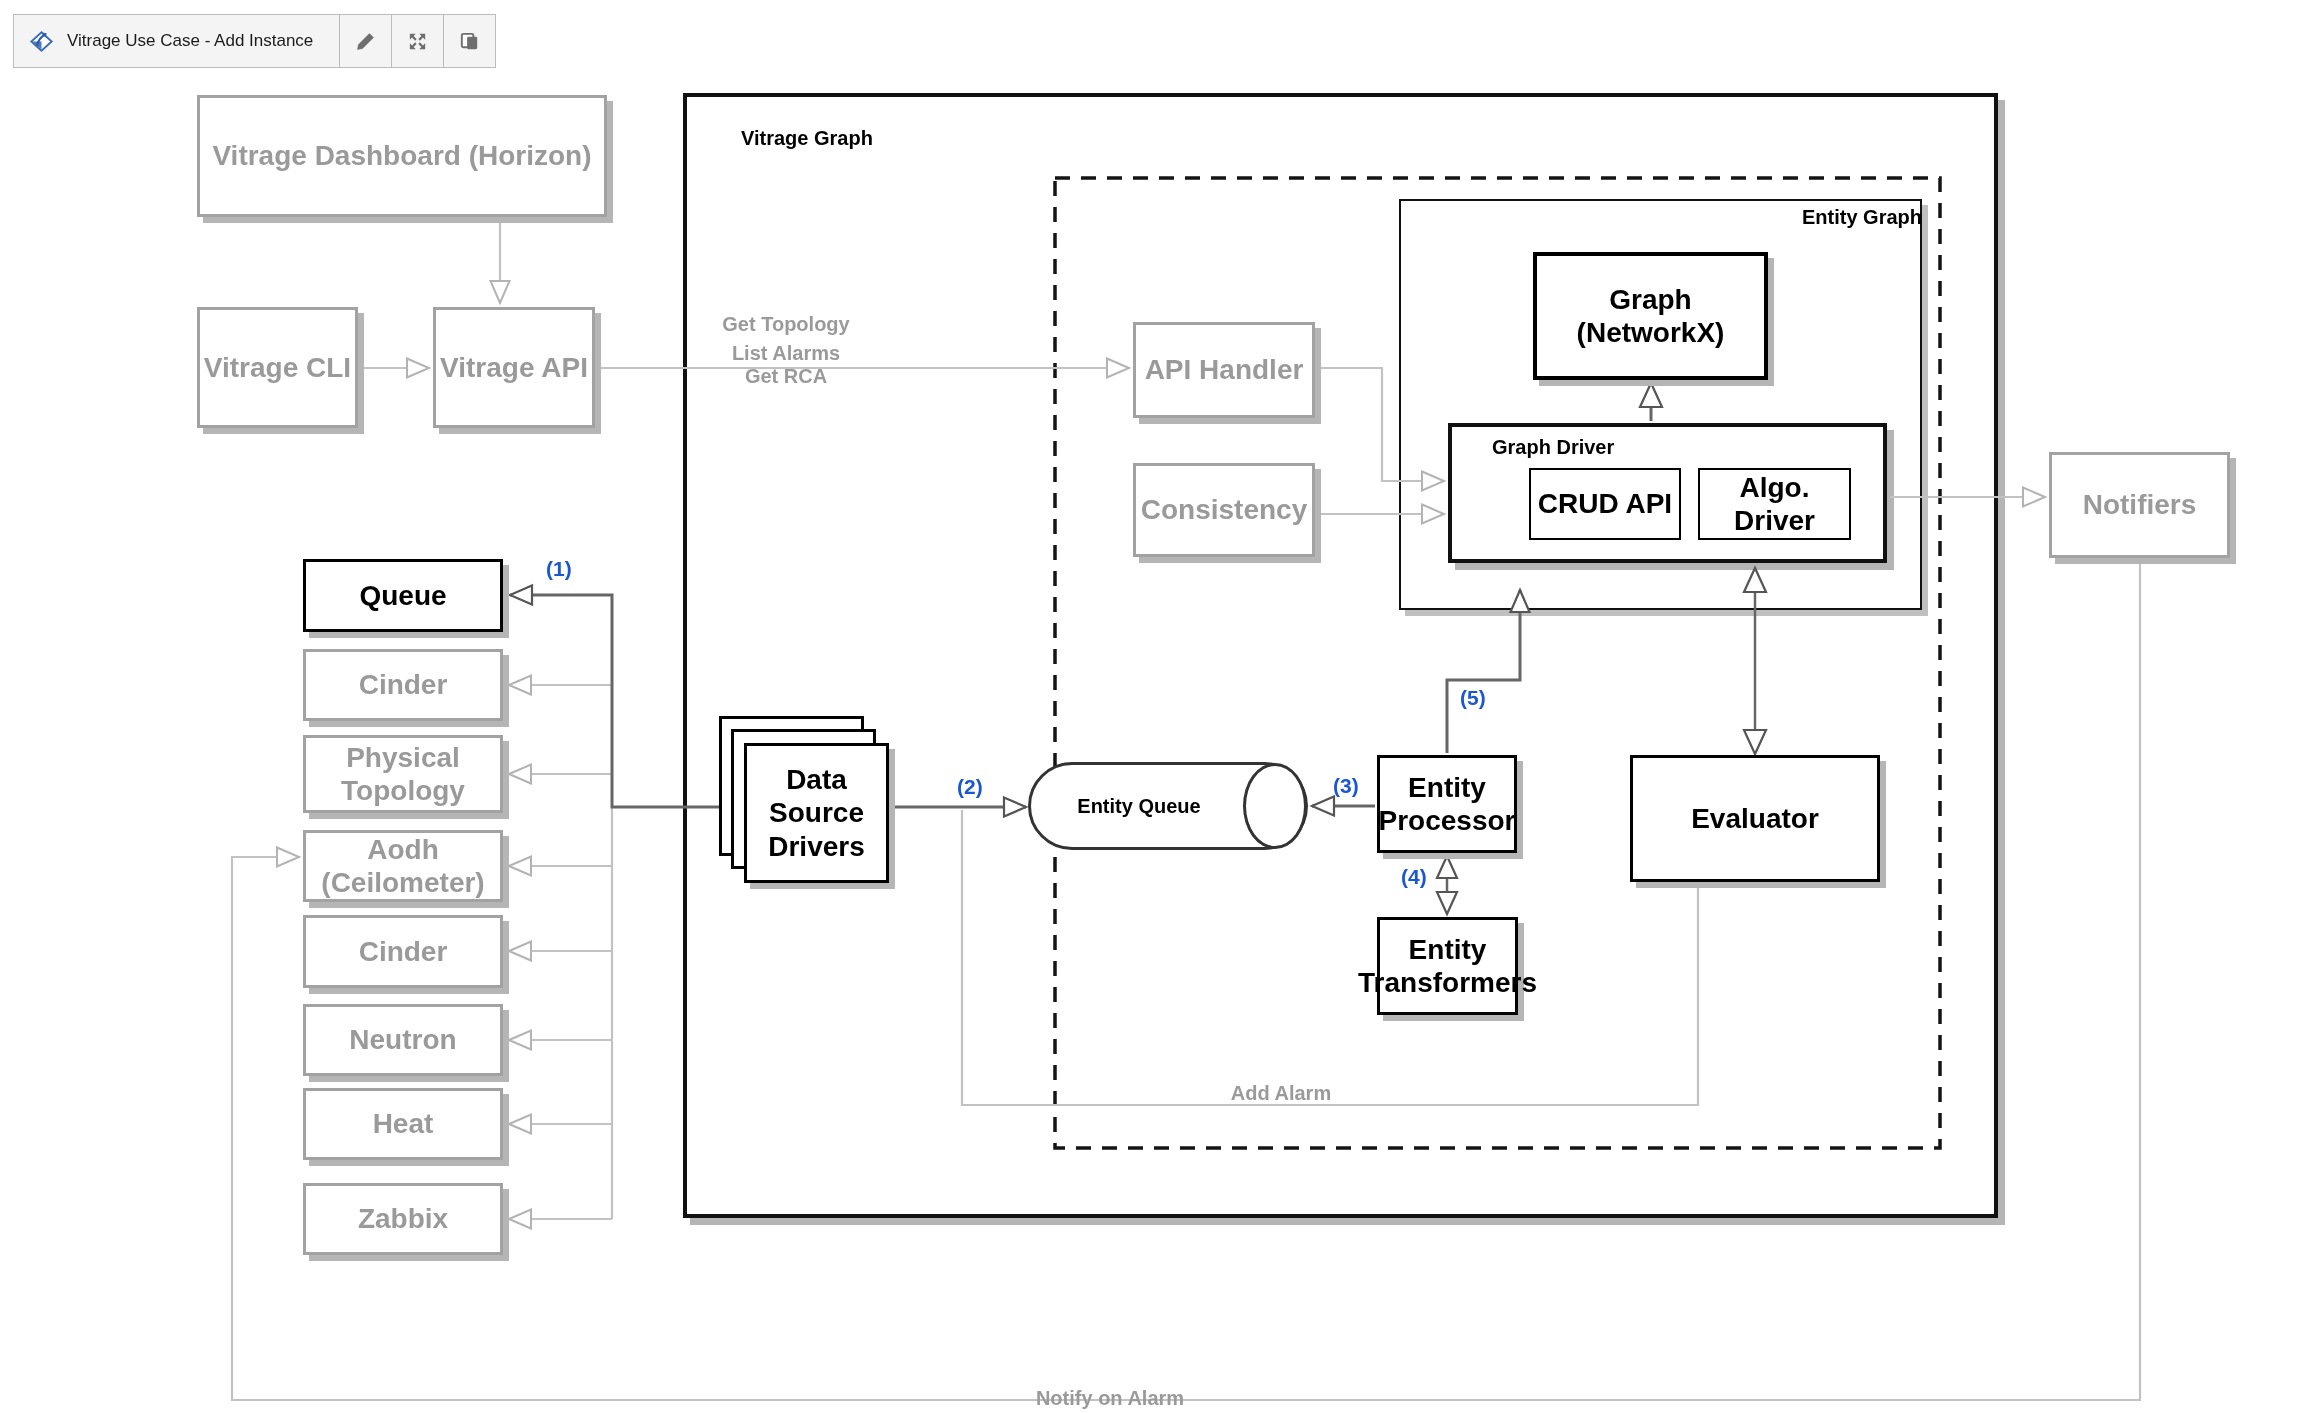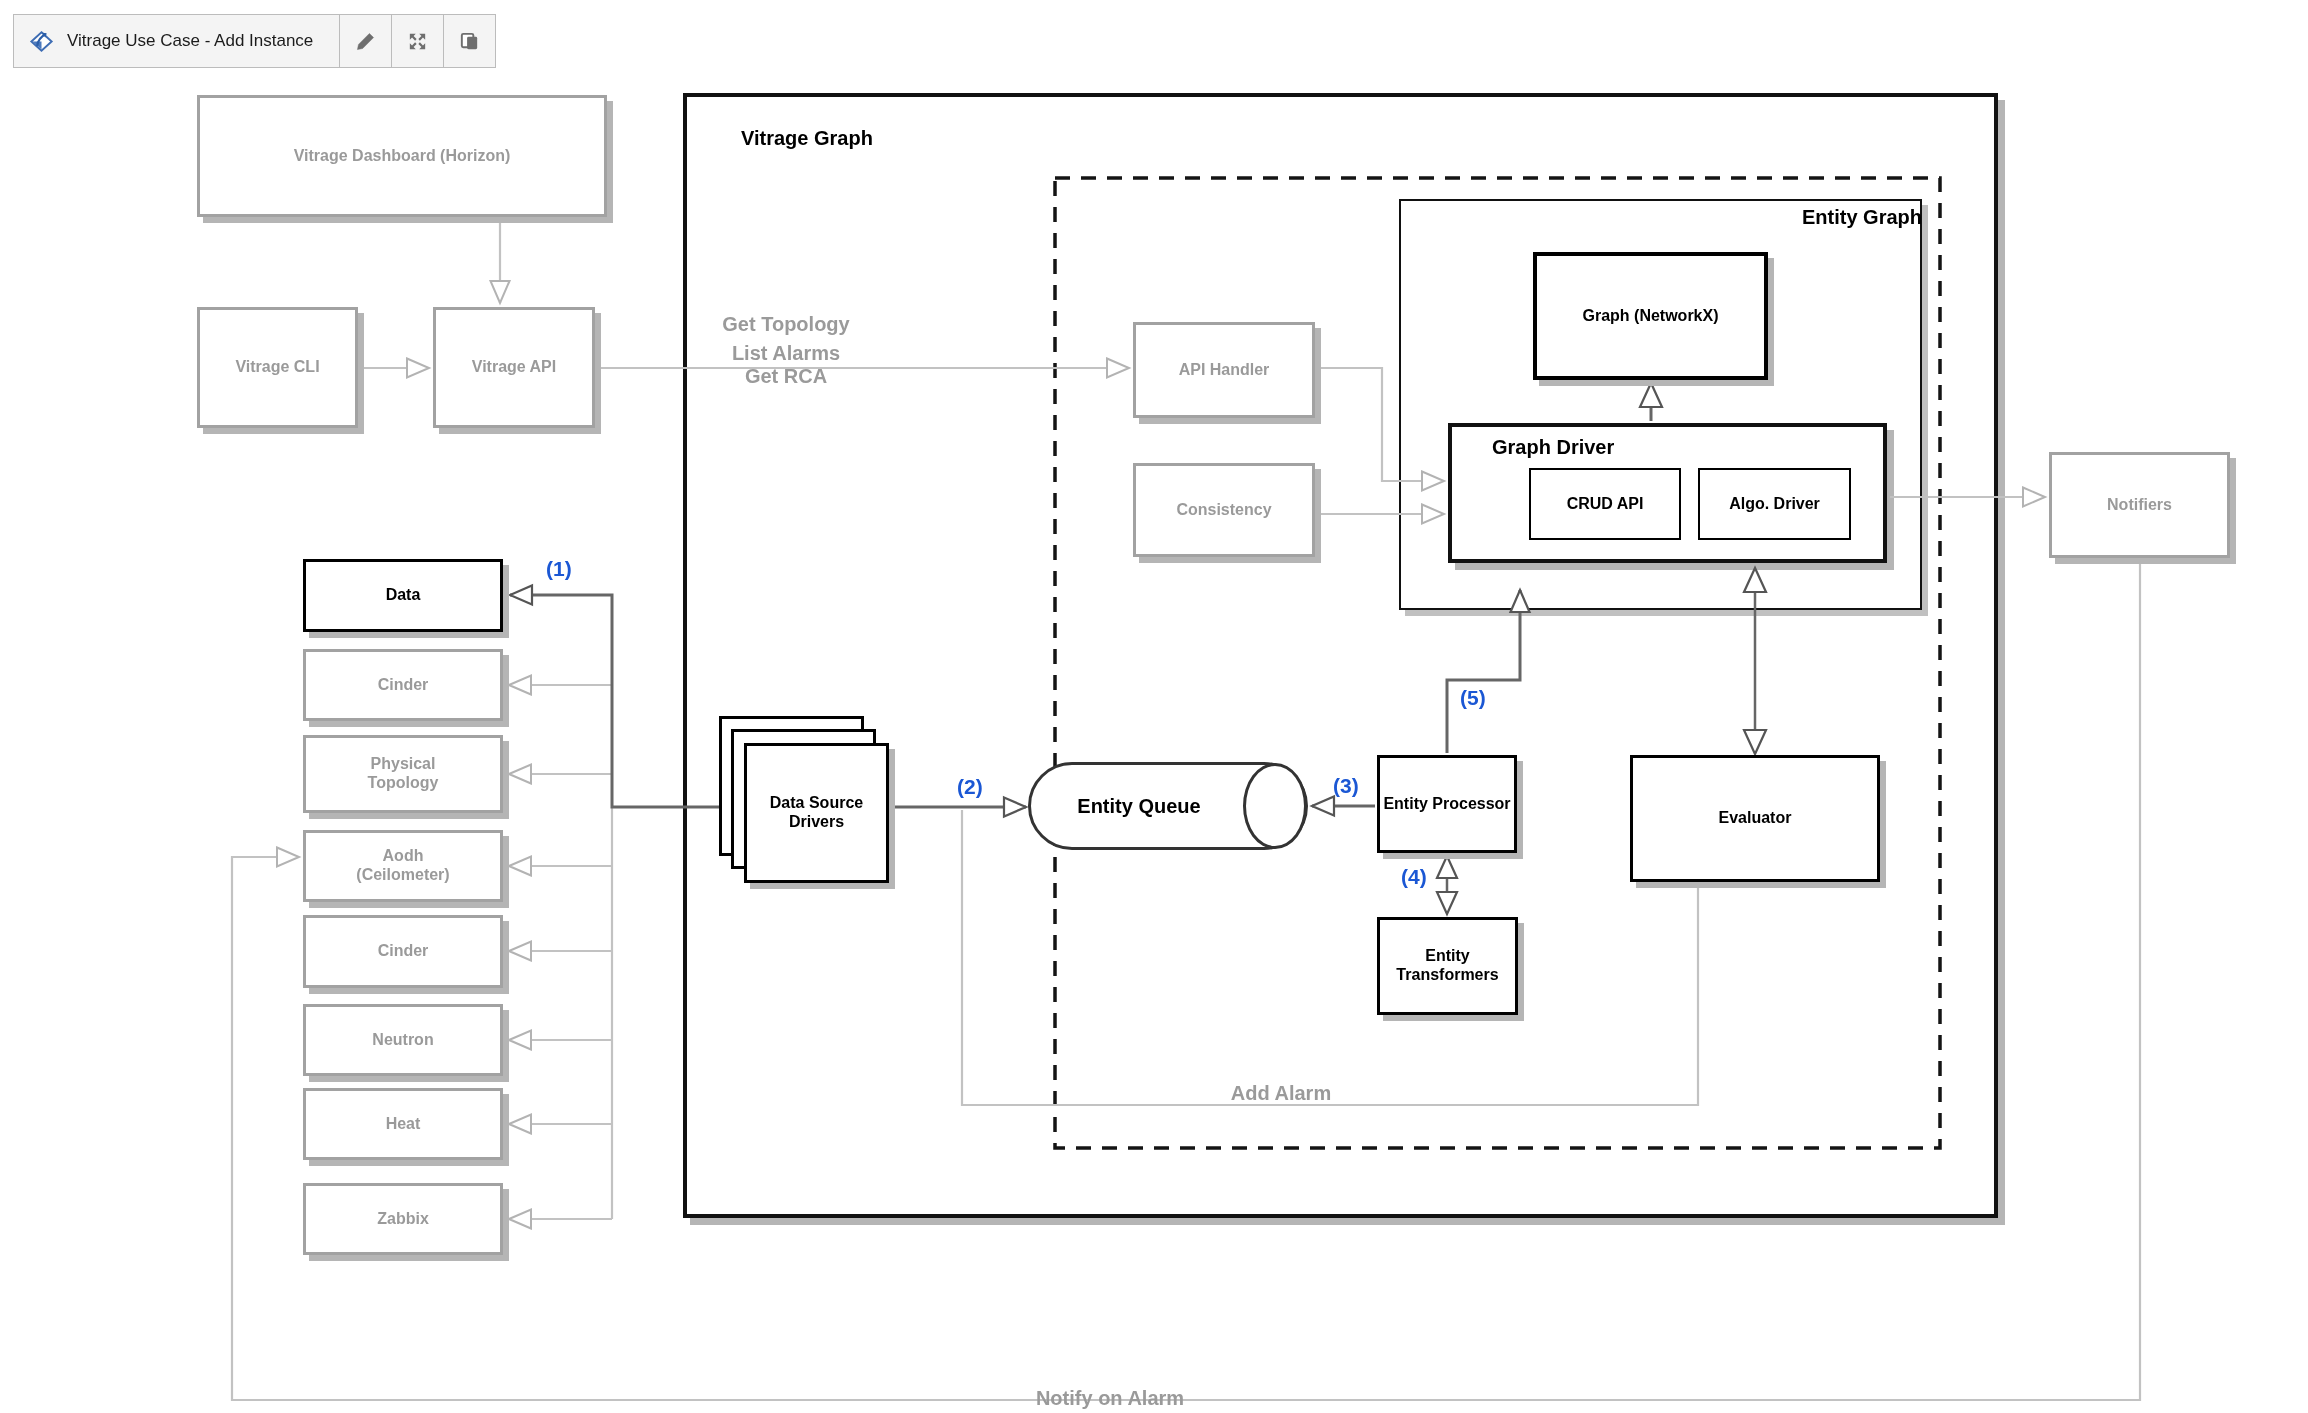--- a/index.html
+++ b/index.html
@@ -10,21 +10,21 @@
   .toolbar{position:absolute;left:13px;top:14px;height:52px;display:flex;align-items:stretch;
            background:#f4f4f4;border:1px solid #bcbcbc;z-index:10;}
   .tb-title{display:flex;align-items:center;gap:12px;padding:0 26px 0 14px;font-size:17px;color:#1b1b1b;white-space:nowrap;}
   .tb-btn{width:51px;display:flex;align-items:center;justify-content:center;border-left:1px solid #bcbcbc;cursor:pointer;}
   .tb-btn svg{width:23px;height:23px;}
 
   
   .grp{position:absolute;box-sizing:border-box;background:transparent;z-index:1;pointer-events:none;}
   svg.wires{position:absolute;left:0;top:0;z-index:2;pointer-events:none;}
   .n{position:absolute;box-sizing:border-box;background:#fff;display:flex;align-items:center;justify-content:center;
-     text-align:center;font-weight:bold;font-size:16px;line-height:1.18;z-index:3;}
+     text-align:center;font-weight:bold;font-size:28px;line-height:1.18;z-index:3;}
   .lbl{position:absolute;font-weight:bold;z-index:4;white-space:nowrap;}
 
   
   .gray{border:3px solid #a2a2a2;color:#9a9a9a;box-shadow:6px 6px 0 0 #b5b5b5;}
   .dark{border:3.5px solid #000;color:#000;box-shadow:6px 6px 0 0 #b5b5b5;}
   .plain-dark{border:2.5px solid #000;color:#000;margin-left:46px;}
 
   .grp-heavy{border:4px solid #111;box-shadow:7px 7px 0 0 #b5b5b5;}
   .grp-light{border:2.5px solid #111;box-shadow:6px 6px 0 0 #c0c0c0;background:#fff;}
 
@@ -163,21 +163,21 @@
 
   <div class="n plain-dark" style="left:1652px;top:468px;width:153px;height:72px;">
       <span>Algo. Driver</span>
     </div>
 
   <div class="n gray" style="left:2049px;top:452px;width:181px;height:106px;">
       <span>Notifiers</span>
     </div>
 
   <div class="n dark" style="left:303px;top:559px;width:200px;height:73px;">
-      <span>Data</span>
+      <span>Queue</span>
     </div>
   <div class="n gray" style="left:303px;top:649px;width:200px;height:72px;">
       <span>Cinder</span>
     </div>
   <div class="n gray" style="left:303px;top:735px;width:200px;height:78px;padding:16px 38px;">
       <span>Physical Topology</span>
     </div>
   <div class="n gray" style="left:303px;top:830px;width:200px;height:72px;padding:0 28px;">
       <span>Aodh (Ceilometer)</span>
     </div>

